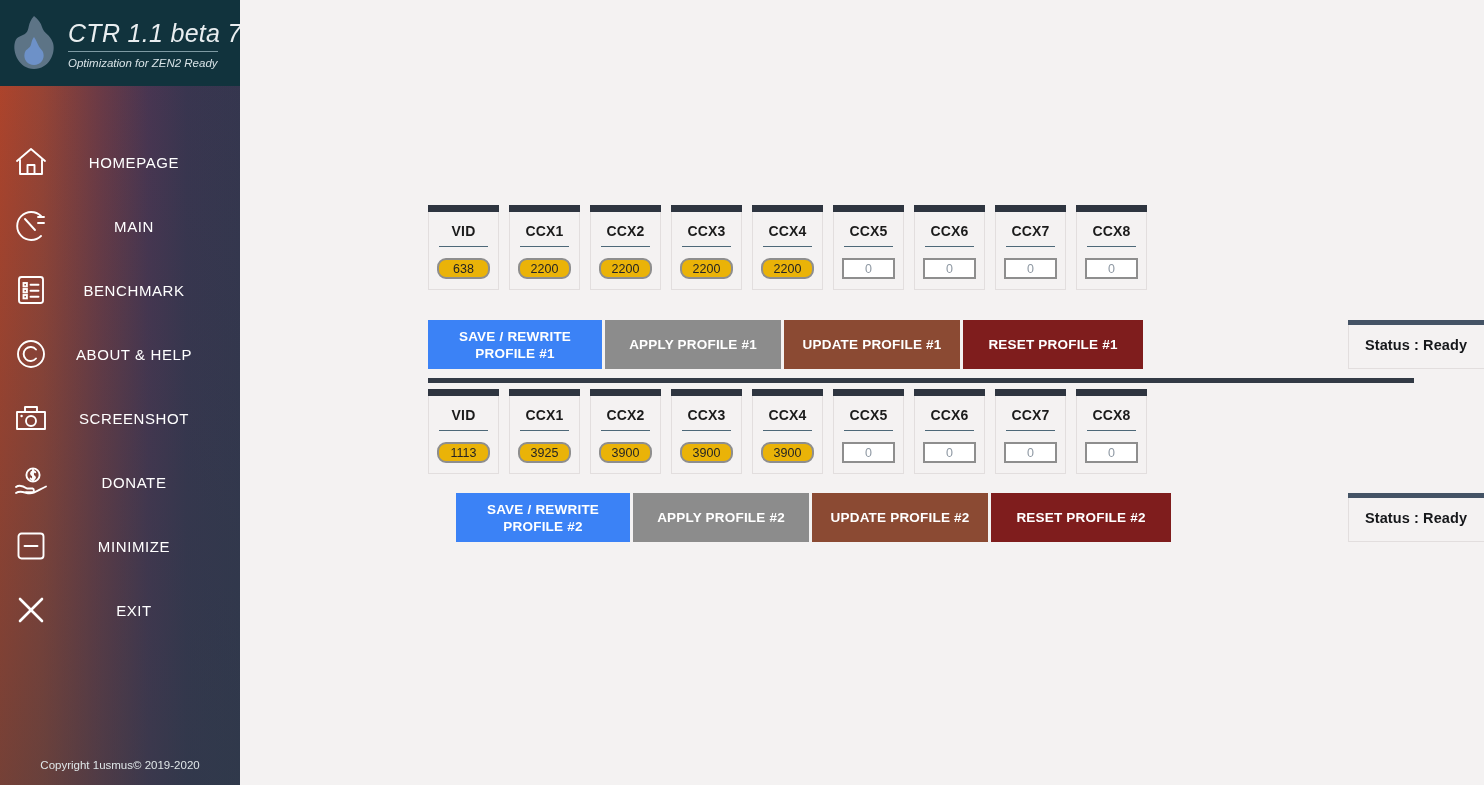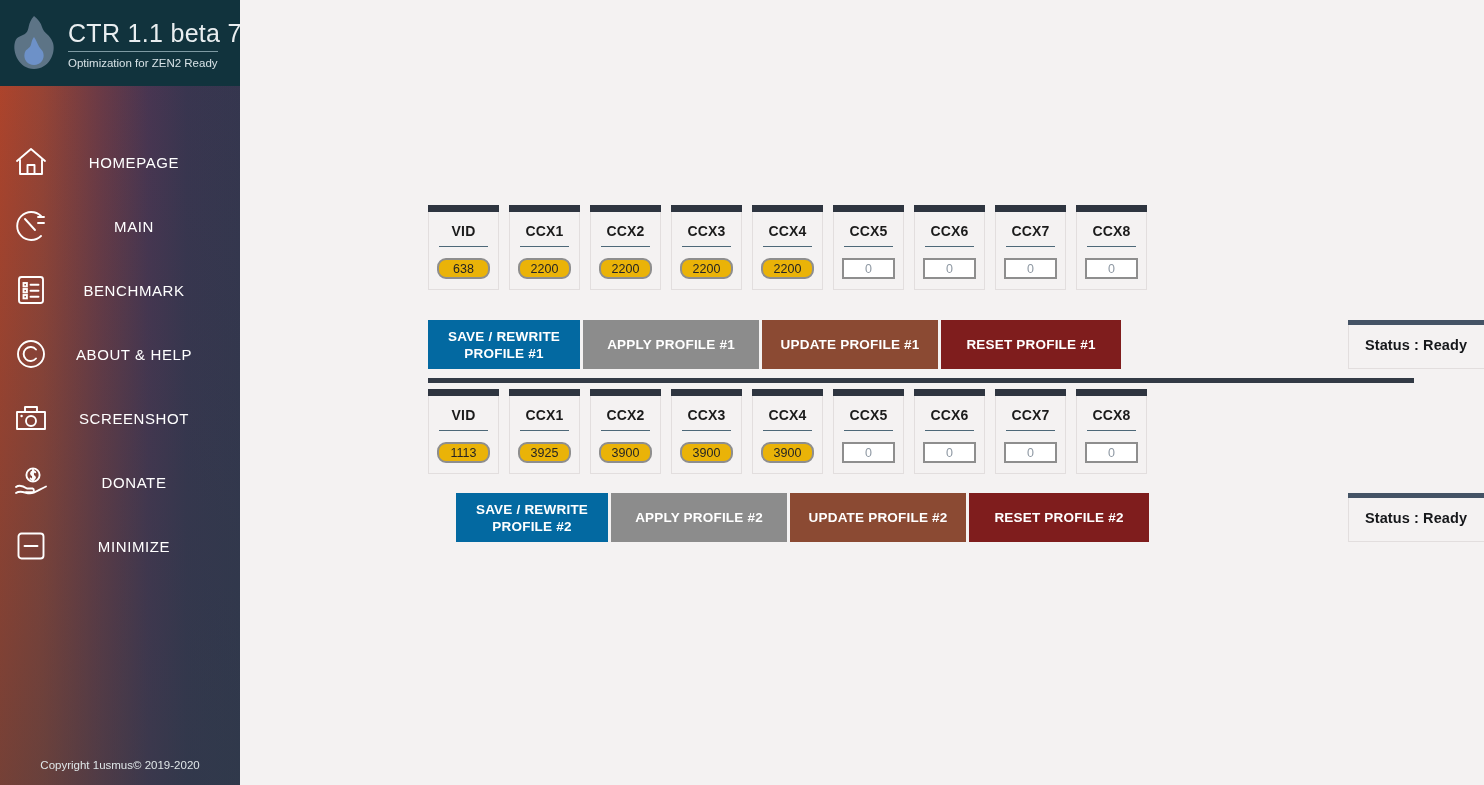--- a/index.html
+++ b/index.html
@@ -33,20 +33,21 @@
   }
 
   #brand {
     position: relative;
     height: 86px;
     background: #11333d;
     display: flex;
     align-items: center;
     padding-left: 8px;
     z-index: 2;
+    font-style: italic;
   }
 
   #brand-logo {
     width: 52px;
     height: 62px;
     flex: 0 0 52px;
     display: flex;
     align-items: center;
     justify-content: center;
   }
@@ -221,21 +222,21 @@
     line-height: 17px;
     cursor: pointer;
     display: flex;
     align-items: center;
     justify-content: center;
     text-align: center;
     height: 49px;
     padding: 0 6px;
   }
 
-  .pbtn-save   { width: 152px; background: #0369a1; }
+  .pbtn-save   { width: 174px; background: #3b82f6; }
   .pbtn-apply  { width: 176px; background: #8c8c8c; }
   .pbtn-update { width: 176px; background: #8b4a33; }
   .pbtn-reset  { width: 180px; background: #7f1d1d; }
 
   
   .status-panel {
     position: absolute;
     width: 256px;
     height: 49px;
     background: #f4f2f2;
@@ -359,20 +360,29 @@
       <div class="nav-item">
         <span class="nav-icon">
           <svg width="32" height="32" viewBox="0 0 32 32" fill="none" stroke="#ffffff" stroke-width="1.9" stroke-linecap="round">
             <rect x="3.5" y="3.5" width="25" height="25" rx="3"></rect>
             <path d="M9.5 16 H22.5"></path>
           </svg>
         </span>
         <span class="nav-label">MINIMIZE</span>
       </div>
 
+      <div class="nav-item">
+        <span class="nav-icon">
+          <svg width="32" height="32" viewBox="0 0 32 32" fill="none" stroke="#ffffff" stroke-width="2.6" stroke-linecap="round">
+            <path d="M5 5 L27 27"></path>
+            <path d="M27 5 L5 27"></path>
+          </svg>
+        </span>
+        <span class="nav-label">EXIT</span>
+      </div>
 
     </nav>
 
     <div id="sidebar-footer">Copyright 1usmus© 2019-2020</div>
   </aside>
 
   <main id="content">
 
     <section class="profile-block" id="profile1">
 

